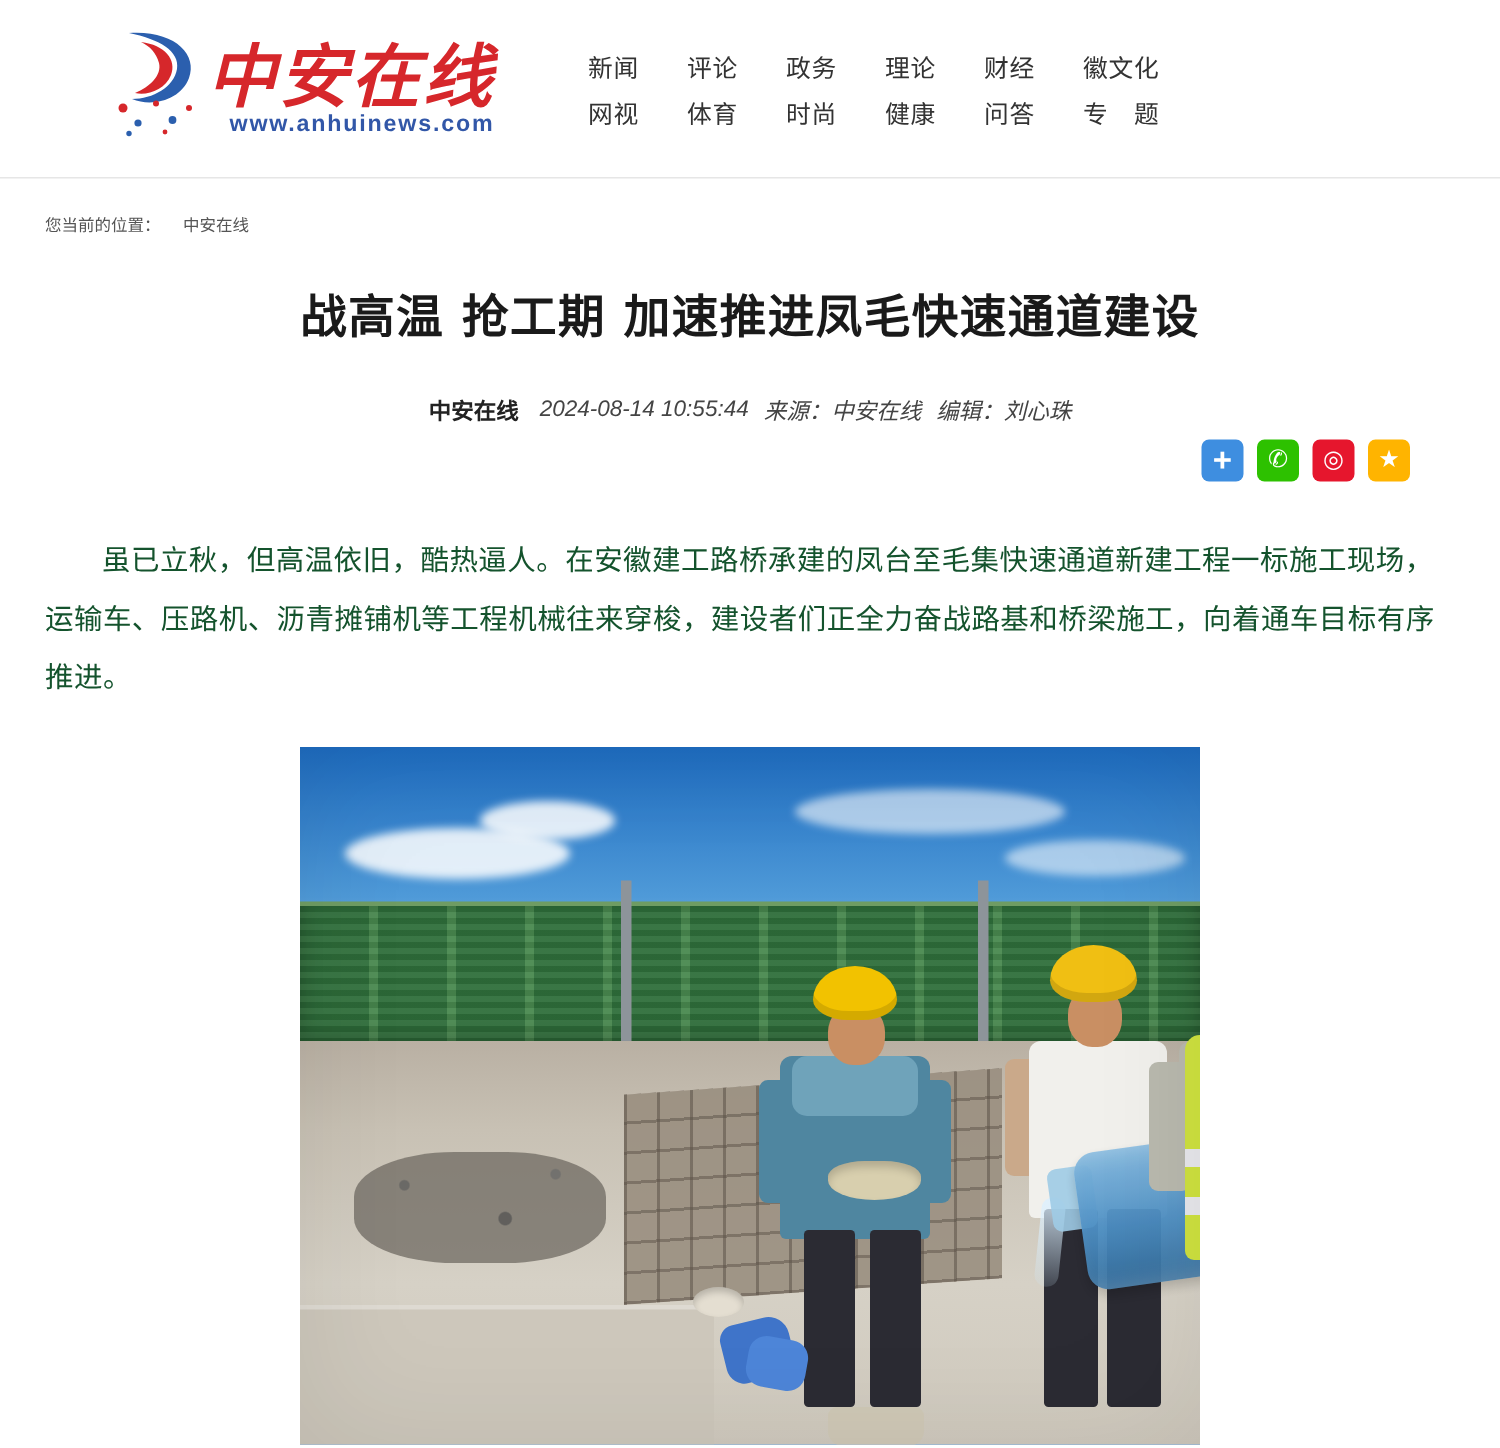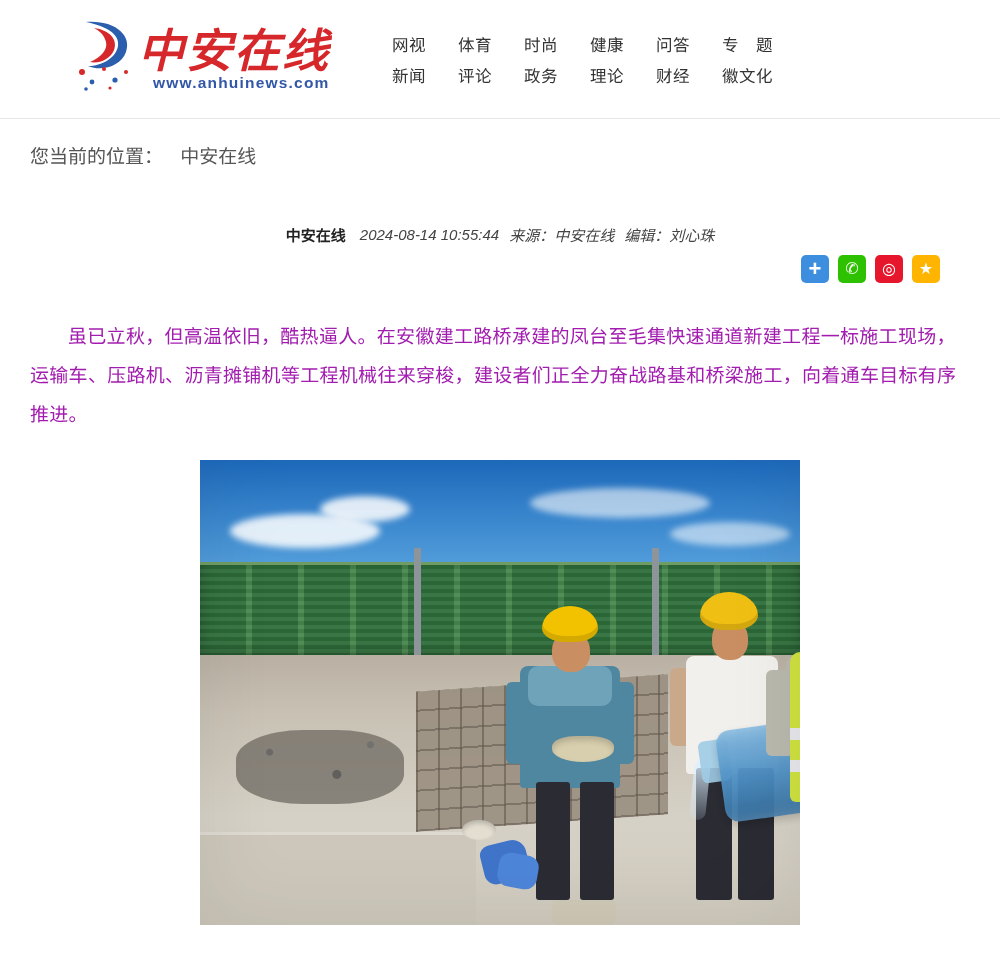--- a/index.html
+++ b/index.html
@@ -91,21 +91,21 @@
     text-align: left;
     letter-spacing: 0.5px;
     cursor: pointer;
     text-decoration: none;
   }
   .nav-item.wide { width: 90px; }
 
   
   .breadcrumb {
     padding: 22px 0 0 30px;
-    font-size: 19px;
+    font-size: 11px;
     color: #666;
   }
   .breadcrumb .bc-label { color: #555; }
   .breadcrumb .bc-link {
     color: #555;
     text-decoration: none;
     margin-left: 12px;
   }
 
   
@@ -168,21 +168,21 @@
   .share-wechat { background: #2dc100; }
   .share-weibo { background: #e6162d; }
   .share-fav { background: #ffb400; }
 
   
   .article-body {
     margin-top: 34px;
     font-family: "DejaVu Sans", "Liberation Sans", sans-serif;
     font-size: 19px;
     line-height: 2.05;
-    color: #a21caf;
+    color: #14532d;
     letter-spacing: 0.3px;
   }
   .article-body p {
     margin: 0 0 18px 0;
     text-indent: 2em;
   }
 
   
   .figure {
     margin: 26px auto 0 auto;
@@ -393,45 +393,46 @@
         <circle cx="52" cy="12" r="2" fill="#d6272b"></circle>
         <circle cx="12" cy="29" r="1.8" fill="#2b5fae"></circle>
         <circle cx="36" cy="28" r="1.6" fill="#d6272b"></circle>
       </svg>
       <div class="logo-url">www.anhuinews.com</div>
     </div>
   </div>
 
   <nav class="top-nav">
     <div class="nav-row">
+      <a class="nav-item" href="#">新闻</a>
+      <a class="nav-item" href="#">评论</a>
+      <a class="nav-item" href="#">政务</a>
+      <a class="nav-item" href="#">理论</a>
+      <a class="nav-item" href="#">财经</a>
+      <a class="nav-item wide" href="#">徽文化</a>
+    </div>
+    <div class="nav-row">
       <a class="nav-item" href="#">网视</a>
       <a class="nav-item" href="#">体育</a>
       <a class="nav-item" href="#">时尚</a>
       <a class="nav-item" href="#">健康</a>
       <a class="nav-item" href="#">问答</a>
       <a class="nav-item wide" href="#">专　题</a>
     </div>
-    <div class="nav-row">
-      <a class="nav-item" href="#">新闻</a>
-      <a class="nav-item" href="#">评论</a>
-      <a class="nav-item" href="#">政务</a>
-      <a class="nav-item" href="#">理论</a>
-      <a class="nav-item" href="#">财经</a>
-      <a class="nav-item wide" href="#">徽文化</a>
-    </div>
   </nav>
 </header>
 
 <div class="breadcrumb">
   <span class="bc-label">您当前的位置：</span>
   <a class="bc-link" href="#">中安在线</a>
 </div>
 
 <main class="article">
 
+  <h1 class="article-title">战高温 抢工期 加速推进凤毛快速通道建设</h1>
 
   <div class="meta-row">
     <span class="meta-source-name">中安在线</span>
     <span class="meta-item">2024-08-14 10:55:44</span>
     <span class="meta-item">
       <span class="k">来源：</span><span class="v">中安在线</span>
     </span>
     <span class="meta-item">
       <span class="k">编辑：</span><span class="v">刘心珠</span>
     </span>

